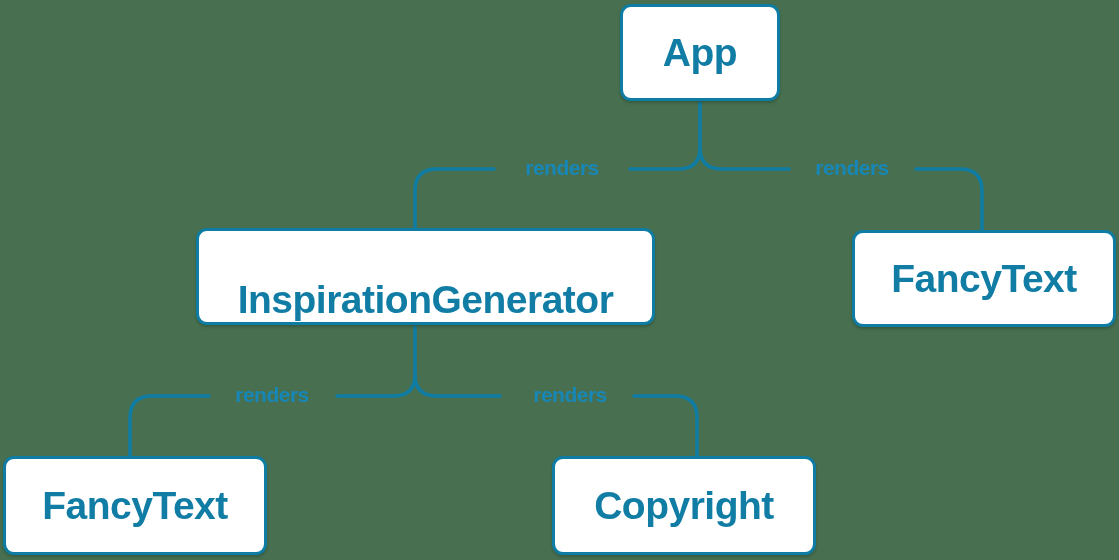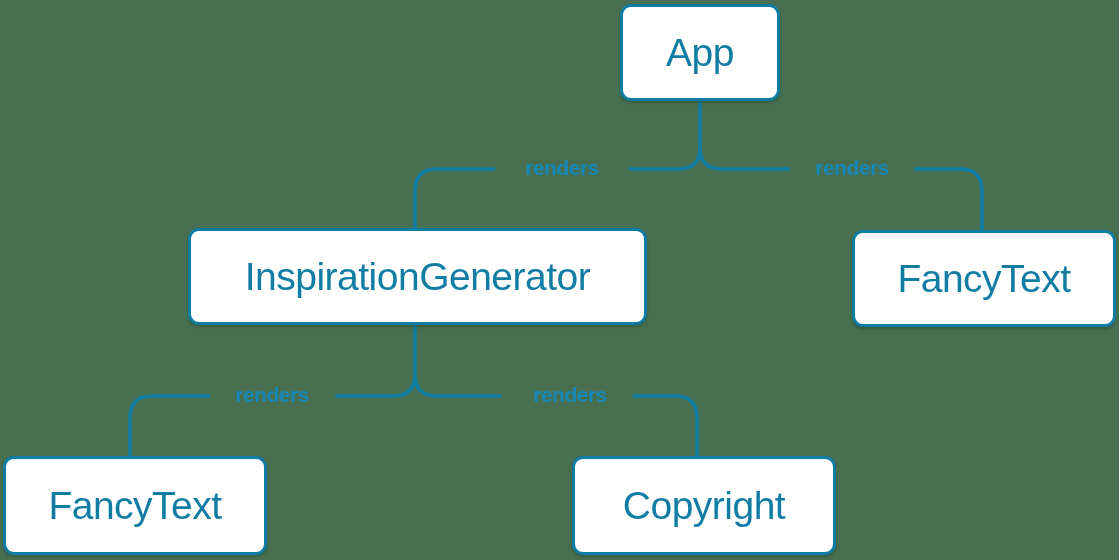--- a/index.html
+++ b/index.html
@@ -23,30 +23,30 @@
     position: absolute;
     box-sizing: border-box;
     background: #ffffff;
     border: 3px solid #0f7ca4;
     border-radius: 11px;
     display: flex;
     align-items: center;
     justify-content: center;
     color: #117da5;
     font-size: 39px;
-    font-weight: 400;
+    font-weight: 700;
     letter-spacing: -0.5px;
     box-shadow: 0 2px 3px rgba(15, 40, 25, 0.30);
   }
 
   #node-app            { left: 620px; top: 4px;   width: 160px; height: 97px; }
-  #node-inspiration    { left: 188px; top: 228px; width: 459px; height: 97px; }
+  #node-inspiration    { left: 196px; top: 228px; width: 459px; height: 97px; align-items: flex-end; }
   #node-fancy-right    { left: 852px; top: 230px; width: 264px; height: 97px; }
   #node-fancy-left     { left: 3px;   top: 456px; width: 264px; height: 99px; }
-  #node-copyright      { left: 572px; top: 456px; width: 264px; height: 99px; }
+  #node-copyright      { left: 552px; top: 456px; width: 264px; height: 99px; }
 
   .edge-label {
     position: absolute;
     transform: translate(-50%, -50%);
     color: #1787b7;
     font-size: 21px;
     font-weight: 600;
     letter-spacing: -0.5px;
     white-space: nowrap;
   }

